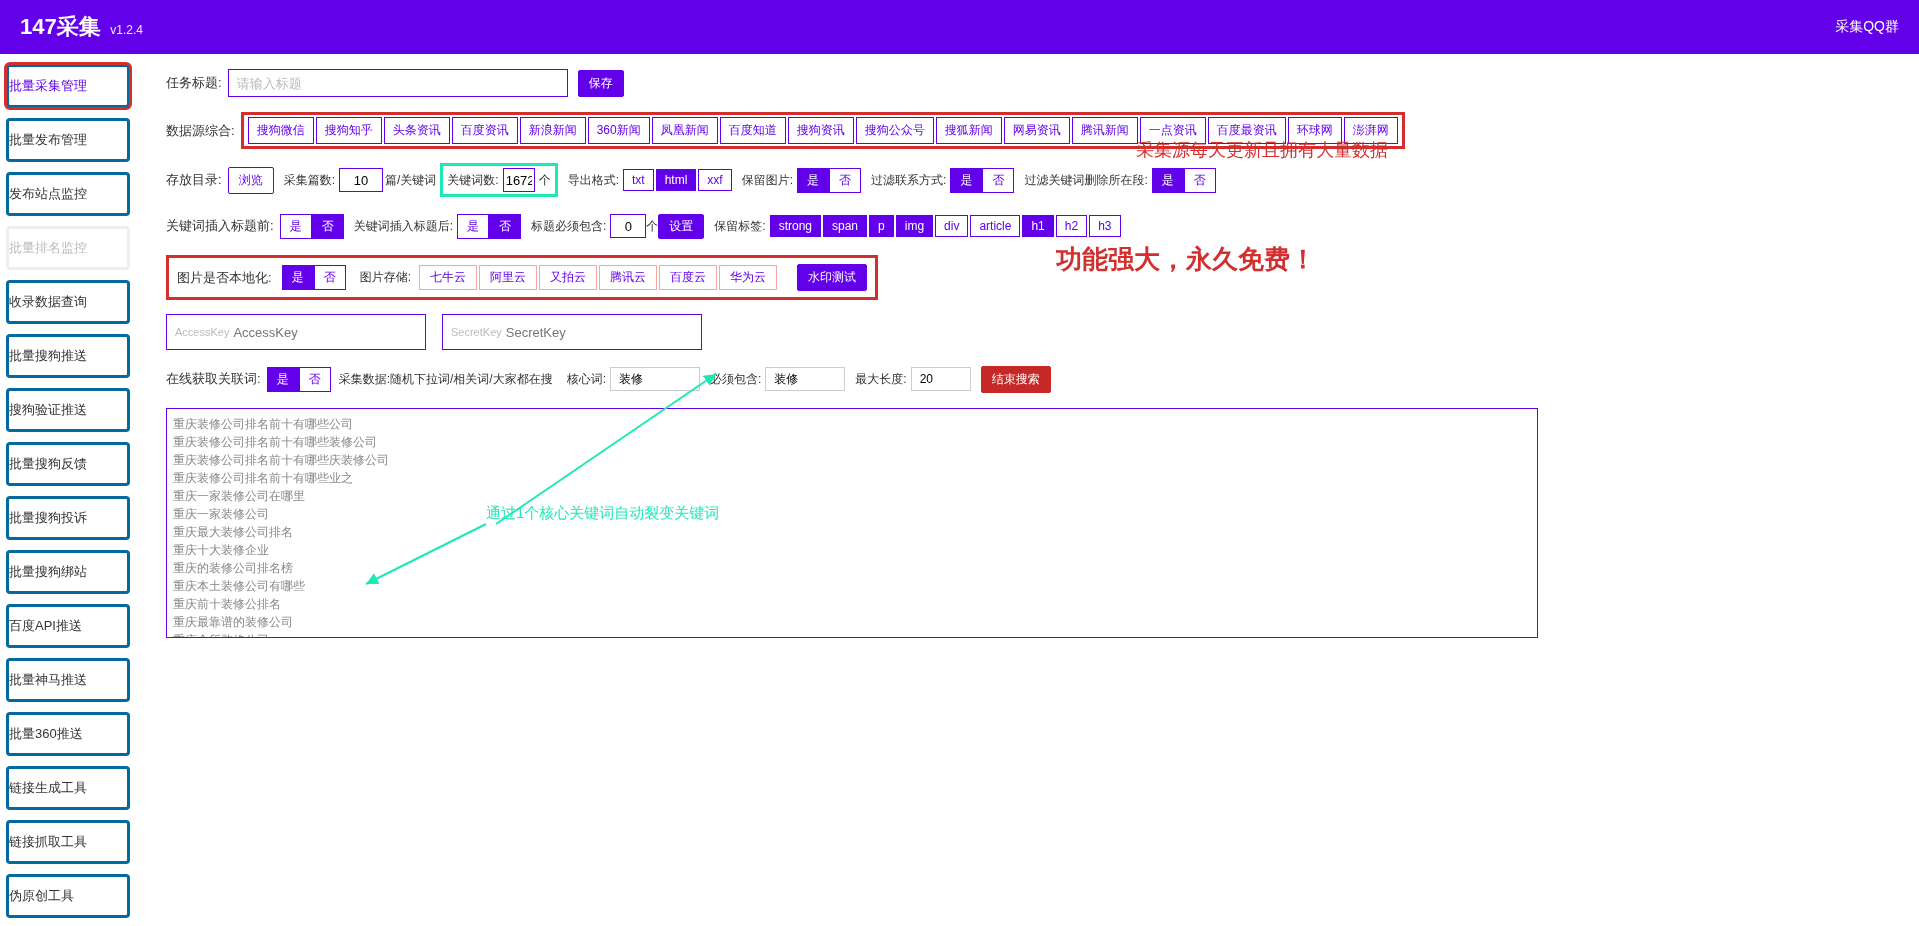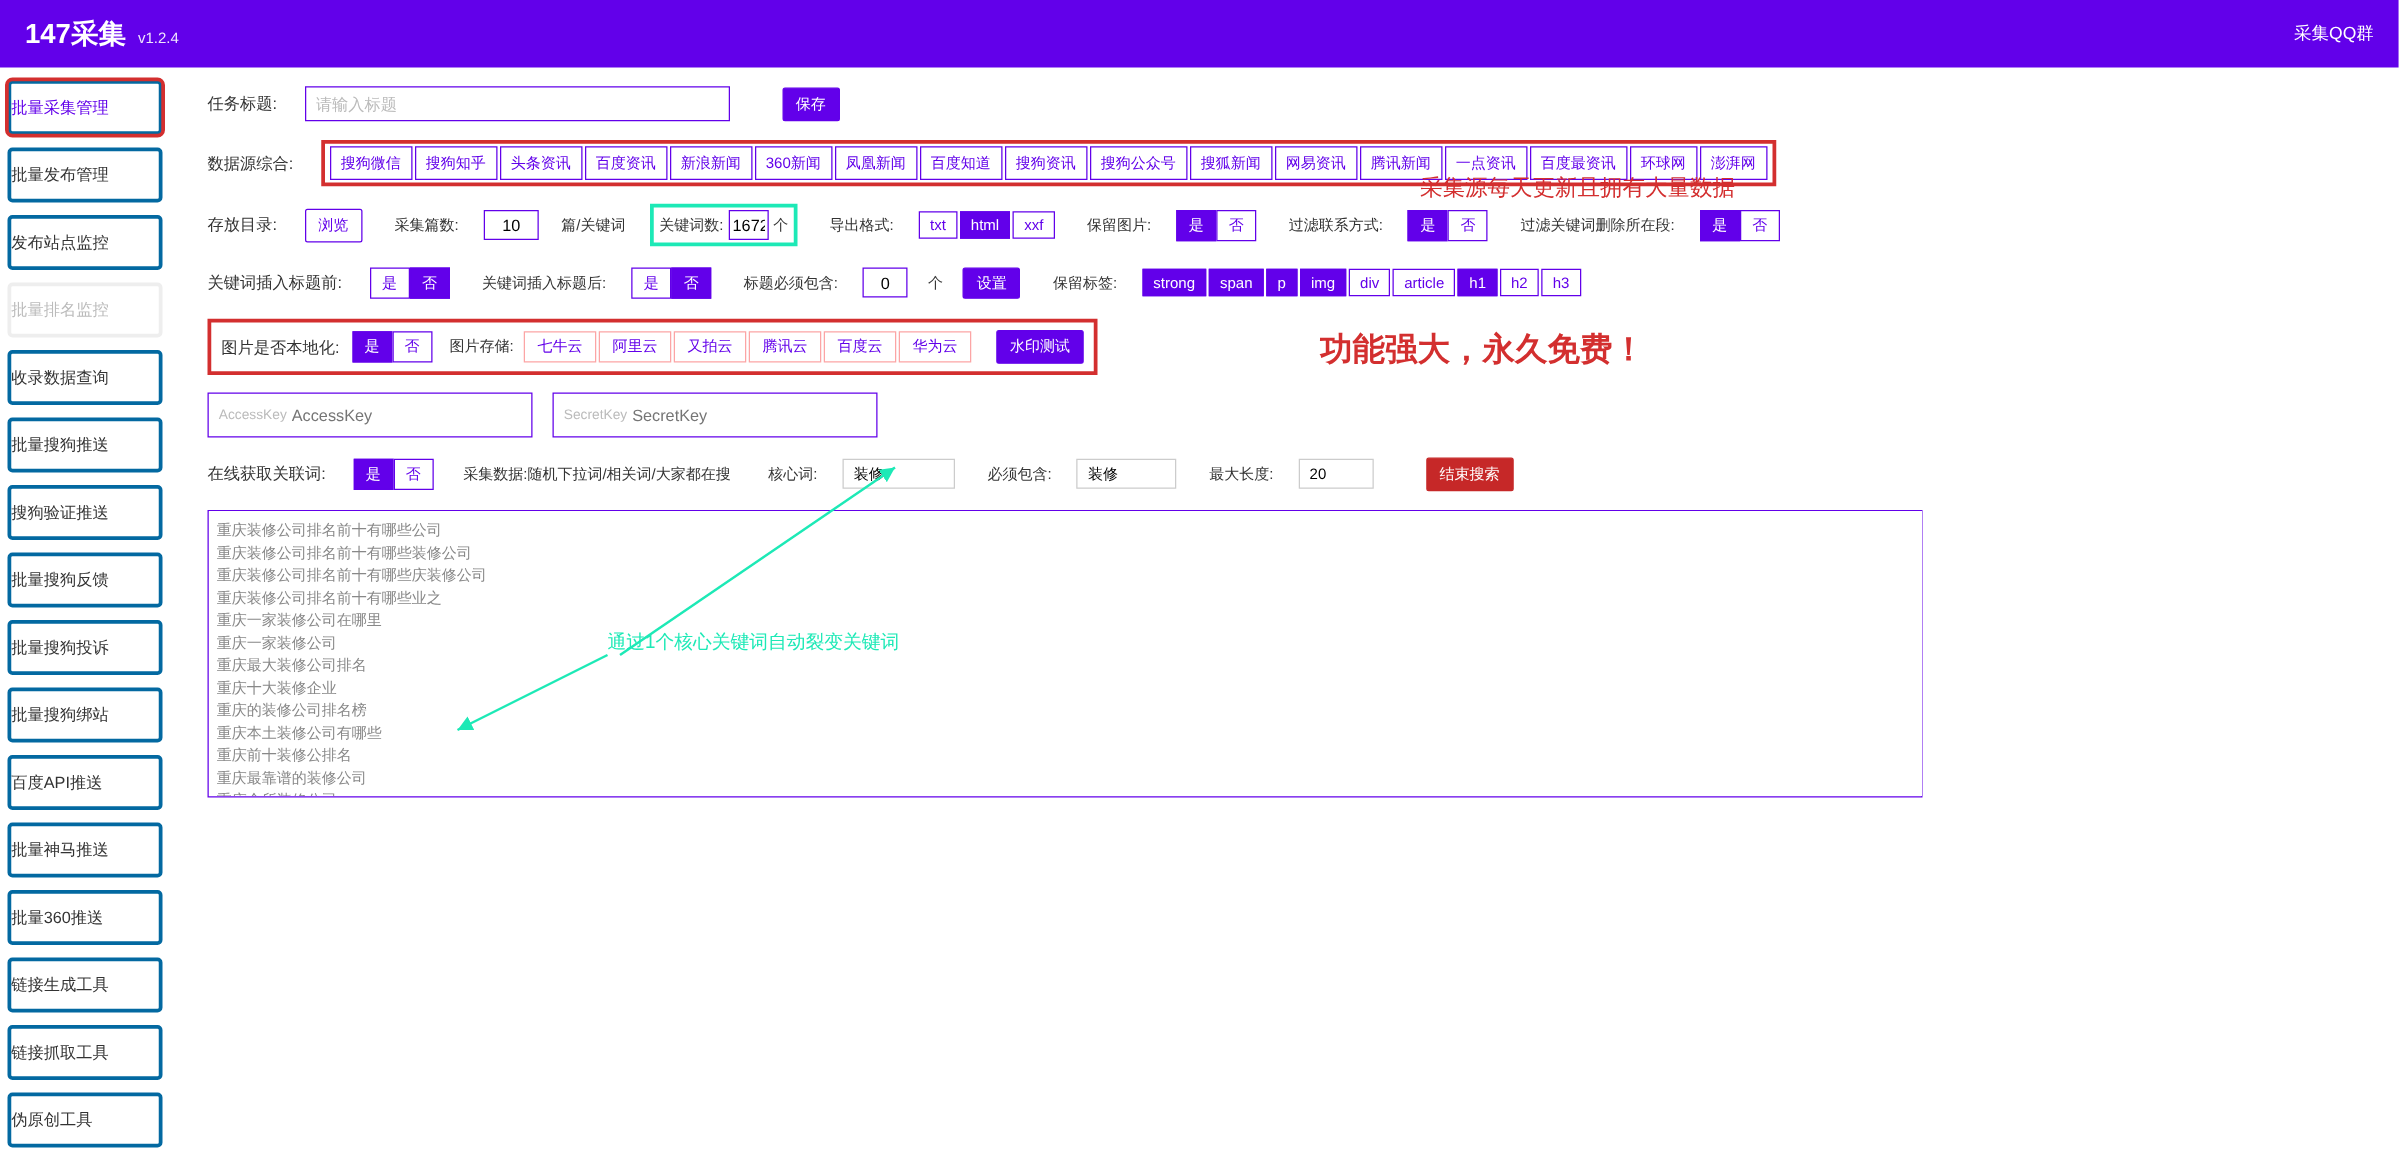--- a/index.html
+++ b/index.html
@@ -8,21 +8,21 @@
 .header .title { font-size: 22px; font-weight: bold; }
 .header .ver { font-size: 12px; margin-left: 6px; opacity: .9; }
 .header .right { font-size: 14px; }
 .layout { display: flex; }
 .sidebar { width: 136px; padding: 10px 6px 0 6px; }
 .side-item { display: block; width: 100%; border: 3px solid #0369a1; border-radius: 4px; padding: 10px 0; text-align: left; font-size: 13px; margin-bottom: 10px; background: #fff; cursor: pointer; color: #333; }
 .side-item.active { color: #6200ea; outline: 3px solid #d32f2f; outline-offset: -1px; }
 .side-item.disabled { color: #bbb; border-color: #eee; cursor: not-allowed; }
 .main { flex: 1; padding: 14px 20px 20px 30px; position: relative; }
 .hint { font-size: 18px; color: #111; margin-bottom: 14px; }
-.row { display: flex; align-items: center; flex-wrap: wrap; gap: 6px 16px; margin-bottom: 14px; min-height: 30px; }
+.row { display: flex; align-items: center; flex-wrap: wrap; gap: 6px 0; margin-bottom: 14px; min-height: 30px; }
 .row-label { color: #333; font-size: 13px; margin-right: 6px; white-space: nowrap; }
 .label-sm { font-size: 12px; color: #333; margin: 0 4px 0 10px; white-space: nowrap; }
 .btn { border: 1px solid #6200ea; color: #6200ea; background: #fff; padding: 4px 10px; font-size: 12px; cursor: pointer; border-radius: 2px; }
 .btn.primary { background: #6200ea; color: #fff; }
 .btn.danger { background: #c62828; color: #fff; border-color: #c62828; }
 .inp { border: 1px solid #6200ea; padding: 4px 8px; font-size: 13px; height: 28px; outline: none; }
 .inp::placeholder { color: #bbb; }
 .inp-plain { border: 1px solid #ccc; }
 .source-btns { display: inline-flex; gap: 2px; flex-wrap: wrap; }
 .source-btn { border: 1px solid #6200ea; color: #6200ea; background: #fff; padding: 4px 8px; font-size: 12px; cursor: pointer; }
@@ -241,21 +241,21 @@
 重庆的装修公司排名榜
 重庆本土装修公司有哪些
 重庆前十装修公排名
 重庆最靠谱的装修公司
 重庆全所装修公司
 重庆空港的装修公司有哪些
 重庆装修公司哪家优惠力度大</textarea>
 
     
     <div class="note-red" style="top:84px;left:1000px">采集源每天更新且拥有大量数据</div>
-    <div class="note-red" style="top:208px;left:920px;font-size:26px;font-weight:bold">功能强大，永久免费！</div>
+    <div class="note-red" style="top:188px;left:920px;font-size:26px;font-weight:bold">功能强大，永久免费！</div>
     <div class="note-cyan" style="top:450px;left:350px">通过1个核心关键词自动裂变关键词</div>
     <svg class="arrow" style="top:310px;left:240px" width="350" height="230">
       <defs>
           <marker id="ah1" markerWidth="8" markerHeight="8" refX="6" refY="3" orient="auto">
             <path d="M0,0 L6,3 L0,6 Z" fill="#1de9b6"></path>
           </marker>
         </defs>
       <line x1="120" y1="160" x2="340" y2="10" stroke="#1de9b6" stroke-width="2" marker-end="url(#ah1)"></line>
     </svg>
     <svg class="arrow" style="top:450px;left:220px" width="160" height="90">

